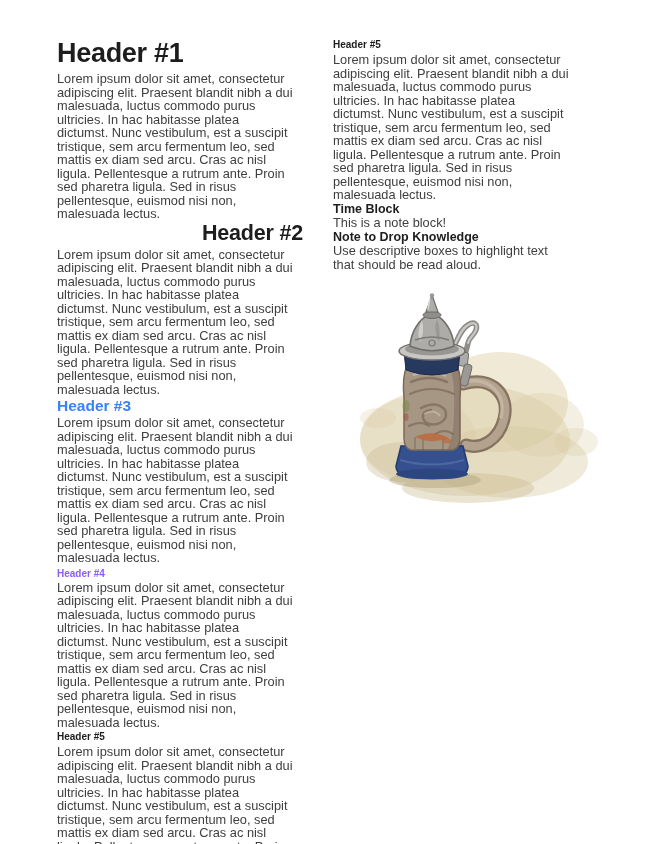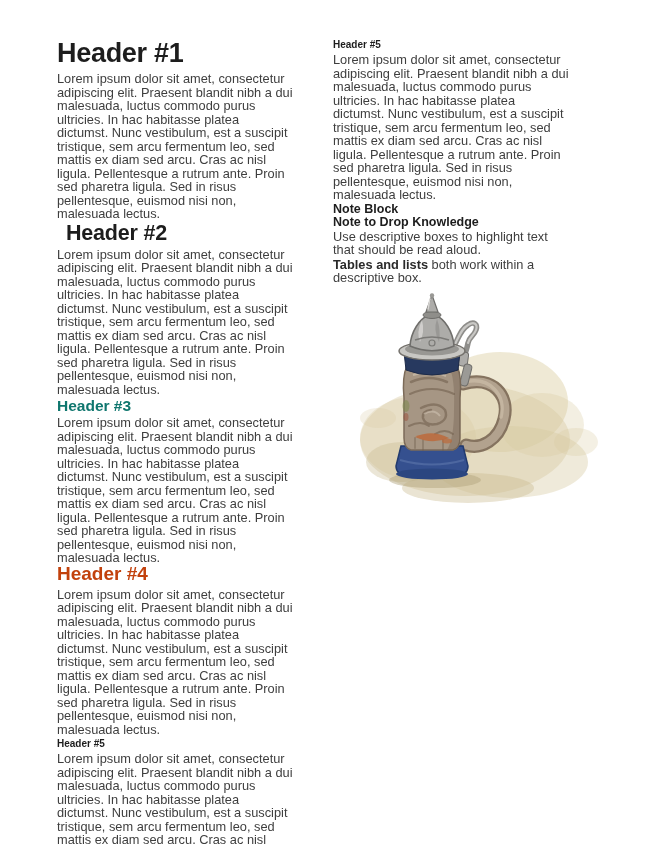--- a/index.html
+++ b/index.html
@@ -9,23 +9,23 @@
     background:#ffffff;
     overflow:hidden;
     font-family:"Liberation Sans","DejaVu Sans",sans-serif;
     color:#3e3e3e;
   }
   .col{position:absolute;top:38px;width:246px;}
   .col-left{left:57px;}
   .col-right{left:333px;}
   section{margin:0;padding:0;}
   .h1{font-size:27px;line-height:30px;font-weight:bold;color:#1d1d1d;margin:0 0 4px 0;letter-spacing:-0.3px;}
-  .h2{font-size:21.5px;line-height:23px;font-weight:bold;color:#1d1d1d;margin:1px 0 3px 9px;letter-spacing:-0.2px;}
-  .h3{font-size:15.5px;line-height:17px;font-weight:bold;color:#0f766e;margin:1px 0 2px 0;}
-  .h4{font-size:19px;line-height:15px;font-weight:bold;color:#c2410c;margin:1px 0 7px 0;}
+  .h2{font-size:21.5px;line-height:23px;font-weight:bold;color:#1d1d1d;margin:1px 0 3px 0;letter-spacing:-0.2px;text-align:right;}
+  .h3{font-size:15.5px;line-height:17px;font-weight:bold;color:#3b82f6;margin:1px 0 2px 0;}
+  .h4{font-size:10px;line-height:15px;font-weight:bold;color:#8b5cf6;margin:1px 0 0 0;}
   .h5{font-size:10px;line-height:14px;font-weight:bold;color:#1d1d1d;margin:0 0 1px 0;}
   .h6{font-size:12.5px;line-height:13.5px;font-weight:bold;color:#1d1d1d;margin:0;}
   p.body{font-size:12.8px;line-height:13.5px;margin:0 10px 1px 0;}
   p.body b{color:#2a2a2a;}
   .stein-art{position:absolute;left:350px;top:290px;width:262px;height:225px;}
 </style>
 </head>
 <body>
 
 <div class="page">
@@ -52,26 +52,26 @@
       <p class="body">Lorem ipsum dolor sit amet, consectetur adipiscing elit. Praesent blandit nibh a dui malesuada, luctus commodo purus ultricies. In hac habitasse platea dictumst. Nunc vestibulum, est a suscipit tristique, sem arcu fermentum leo, sed mattis ex diam sed arcu. Cras ac nisl ligula. Pellentesque a rutrum ante. Proin sed pharetra ligula. Sed in risus pellentesque, euismod nisi non, malesuada lectus.</p>
     </section>
   </div>
 
   <div class="col col-right">
     <section>
       <div class="h5">Header #5</div>
       <p class="body">Lorem ipsum dolor sit amet, consectetur adipiscing elit. Praesent blandit nibh a dui malesuada, luctus commodo purus ultricies. In hac habitasse platea dictumst. Nunc vestibulum, est a suscipit tristique, sem arcu fermentum leo, sed mattis ex diam sed arcu. Cras ac nisl ligula. Pellentesque a rutrum ante. Proin sed pharetra ligula. Sed in risus pellentesque, euismod nisi non, malesuada lectus.</p>
     </section>
     <section>
-      <div class="h6">Note Block</div>
+      <div class="h6">Time Block</div>
+      <p class="body">This is a note block!</p>
     </section>
     <section>
       <div class="h6">Note to Drop Knowledge</div>
       <p class="body">Use descriptive boxes to highlight text that should be read aloud.</p>
-      <p class="body"><b>Tables and lists</b><span> both work within a descriptive box.</span></p>
     </section>
   </div>
 
   <svg class="stein-art" viewBox="0 0 262 225" aria-hidden="true">
 
     <g>
       <ellipse cx="150" cy="112" rx="68" ry="50" opacity="0.75" fill="#e9e1c7"></ellipse>
       <ellipse cx="115" cy="150" rx="105" ry="56" opacity="0.40" fill="#d6c99f"></ellipse>
       <ellipse cx="68" cy="148" rx="58" ry="42" opacity="0.30" fill="#d6c99f"></ellipse>
       <ellipse cx="160" cy="172" rx="78" ry="36" opacity="0.38" fill="#d6c99f"></ellipse>

